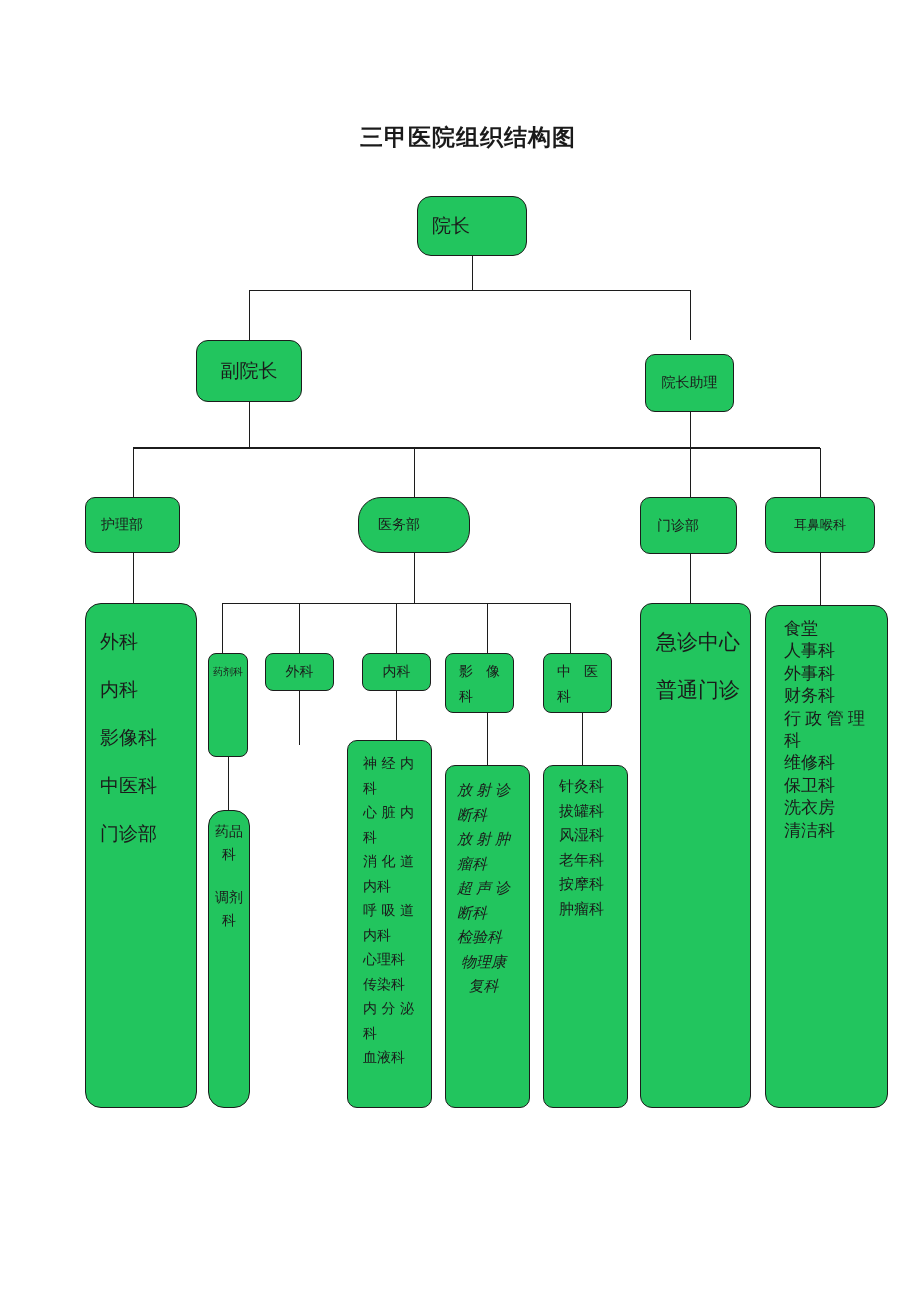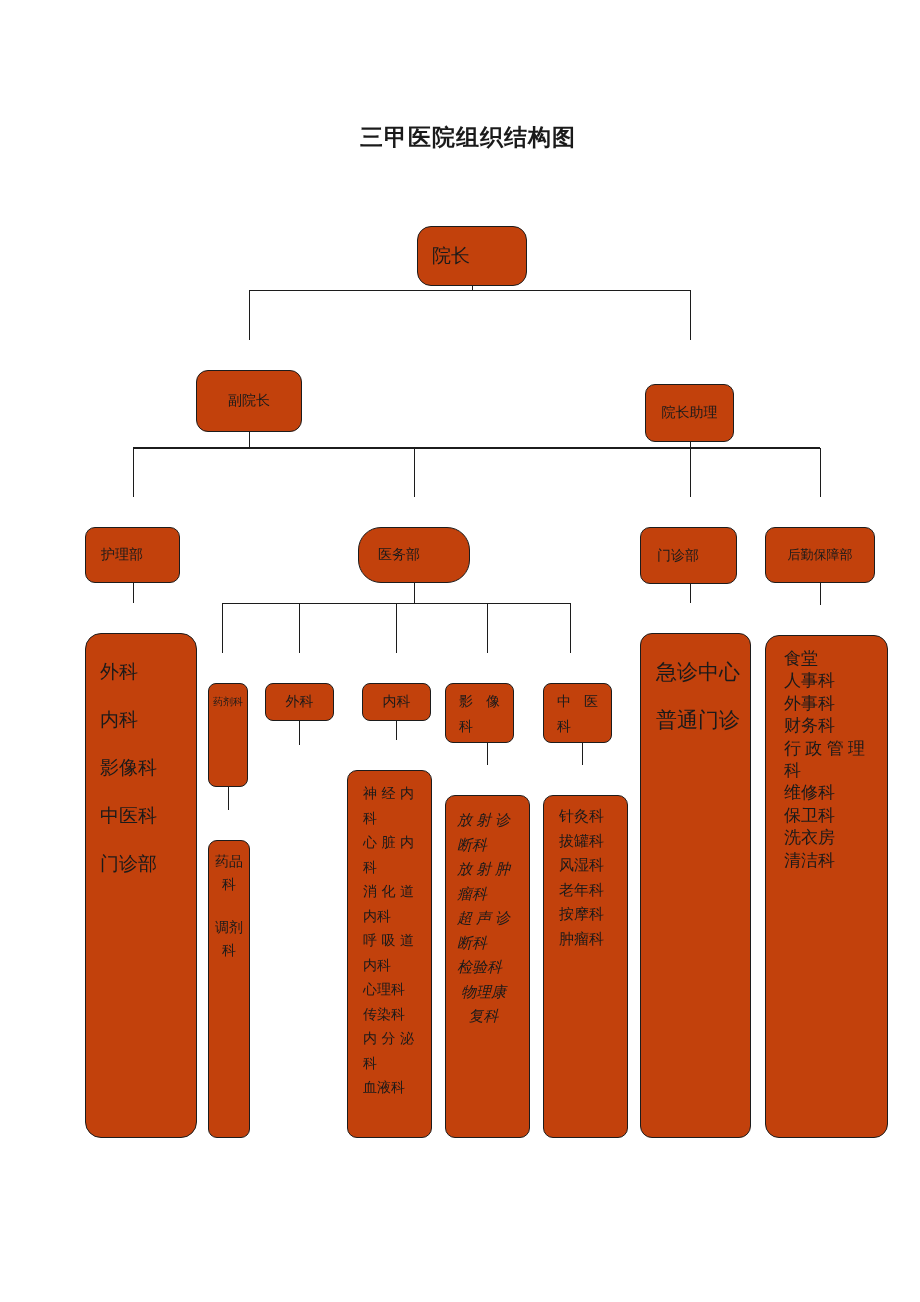--- a/index.html
+++ b/index.html
@@ -1,45 +1,45 @@
 <!DOCTYPE html>
 <html><head>
 <meta charset="utf-8">
 <style>
   html,body{margin:0;padding:0;background:#ffffff;}
   .page{position:relative;width:920px;height:1302px;background:#ffffff;overflow:hidden;
         font-family:"Liberation Serif","DejaVu Serif",serif;color:#1a1a1a;}
   .title{position:absolute;left:0;top:122px;width:920px;text-align:center;
          font-family:"Liberation Sans","DejaVu Sans",sans-serif;
          font-weight:700;font-size:23px;letter-spacing:1px;margin-left:8px;}
-  .box{position:absolute;background:#c2410c;border:1.5px solid #1c1c1c;box-sizing:border-box;margin-top:30px;}
+  .box{position:absolute;background:#22c55e;border:1.5px solid #1c1c1c;box-sizing:border-box;}
   .vline{position:absolute;width:1.3px;background:#1c1c1c;}
   .hline{position:absolute;height:1.3px;background:#1c1c1c;}
   .hline.thick{height:2px;}
   .lbl{display:flex;align-items:center;}
   .center{justify-content:center;text-align:center;}
   .list .item{text-align:left;}
   .jus .item{text-align:justify;text-justify:inter-character;}
   .cen .item{text-align:center;}
   
   .b-dean{left:417px;top:196px;width:110px;height:60px;border-radius:14px;font-size:19px;padding-left:14px;}
-  .b-vice{left:196px;top:340px;width:106px;height:62px;border-radius:12px;font-size:14px;}
+  .b-vice{left:196px;top:340px;width:106px;height:62px;border-radius:12px;font-size:19px;}
   .b-asst{left:645px;top:354px;width:89px;height:58px;border-radius:10px;font-size:14px;}
   .b-nurs{left:85px;top:497px;width:95px;height:56px;border-radius:10px;font-size:14px;padding-left:15px;}
   .b-med{left:358px;top:497px;width:112px;height:56px;border-radius:23px;font-size:14px;padding-left:19px;}
   .b-outp{left:640px;top:497px;width:97px;height:57px;border-radius:10px;font-size:14px;padding-left:16px;}
   .b-logi{left:765px;top:497px;width:110px;height:56px;border-radius:10px;font-size:13px;justify-content:center;}
   .b-pharm{left:208px;top:653px;width:40px;height:104px;border-radius:8px;font-size:10px;line-height:26px;padding-top:5px;text-align:center;}
   .b-surg{left:265px;top:653px;width:69px;height:38px;border-radius:8px;font-size:14px;}
   .b-int{left:362px;top:653px;width:69px;height:38px;border-radius:8px;font-size:14px;}
   .b-img{left:445px;top:653px;width:69px;height:60px;border-radius:8px;font-size:14px;line-height:25px;padding:5px 13px;text-align:justify;text-justify:inter-character;}
   .b-tcm{left:543px;top:653px;width:69px;height:60px;border-radius:8px;font-size:14px;line-height:25px;padding:5px 13px;text-align:justify;text-justify:inter-character;}
   
   .l-nurs{left:85px;top:603px;width:112px;height:505px;border-radius:16px;font-size:19px;line-height:48px;padding:14px 0 0 14px;}
-  .l-pharm{left:208px;top:810px;width:42px;height:298px;border-radius:9px;font-size:14px;line-height:23px;padding-top:9px;}
+  .l-pharm{left:208px;top:810px;width:42px;height:298px;border-radius:16px;font-size:14px;line-height:23px;padding-top:9px;}
   .l-pharm .item{text-align:center;}
   .l-pharm .item + .item{margin-top:20px;}
   .l-surg{left:253px;top:745px;width:82px;height:363px;border-radius:10px;font-size:15px;line-height:24.2px;padding:5px 0;}
   .l-int{left:347px;top:740px;width:85px;height:368px;border-radius:10px;font-size:14px;line-height:24.5px;padding:11px 17px 0 15px;box-sizing:border-box;}
   .l-img{left:445px;top:765px;width:85px;height:343px;border-radius:10px;font-size:15px;line-height:24.5px;padding:12px 19px 0 11px;box-sizing:border-box;font-style:italic;}
   .l-img .item:last-child{text-align:center;}
   .l-tcm{left:543px;top:765px;width:85px;height:343px;border-radius:10px;font-size:15px;line-height:24.5px;padding:8px 14px 0 15px;box-sizing:border-box;}
   .l-outp{left:640px;top:603px;width:111px;height:505px;border-radius:12px;font-size:21px;line-height:48px;padding:14px 10px 0 15px;box-sizing:border-box;}
   .l-logi{left:765px;top:605px;width:123px;height:503px;border-radius:14px;font-size:17px;line-height:22.4px;padding:12px 22px 0 18px;box-sizing:border-box;}
 </style>
@@ -91,21 +91,21 @@
   <div class="box lbl b-nurs">
     <span>护理部</span>
   </div>
   <div class="box lbl b-med">
     <span>医务部</span>
   </div>
   <div class="box lbl b-outp">
     <span>门诊部</span>
   </div>
   <div class="box lbl b-logi">
-    <span>后勤保障部</span>
+    <span>耳鼻喉科</span>
   </div>
 
   <div class="box b-pharm">药剂科</div>
   <div class="box lbl center b-surg">
     <span>外科</span>
   </div>
   <div class="box lbl center b-int">
     <span>内科</span>
   </div>
   <div class="box b-img">影像科</div>

